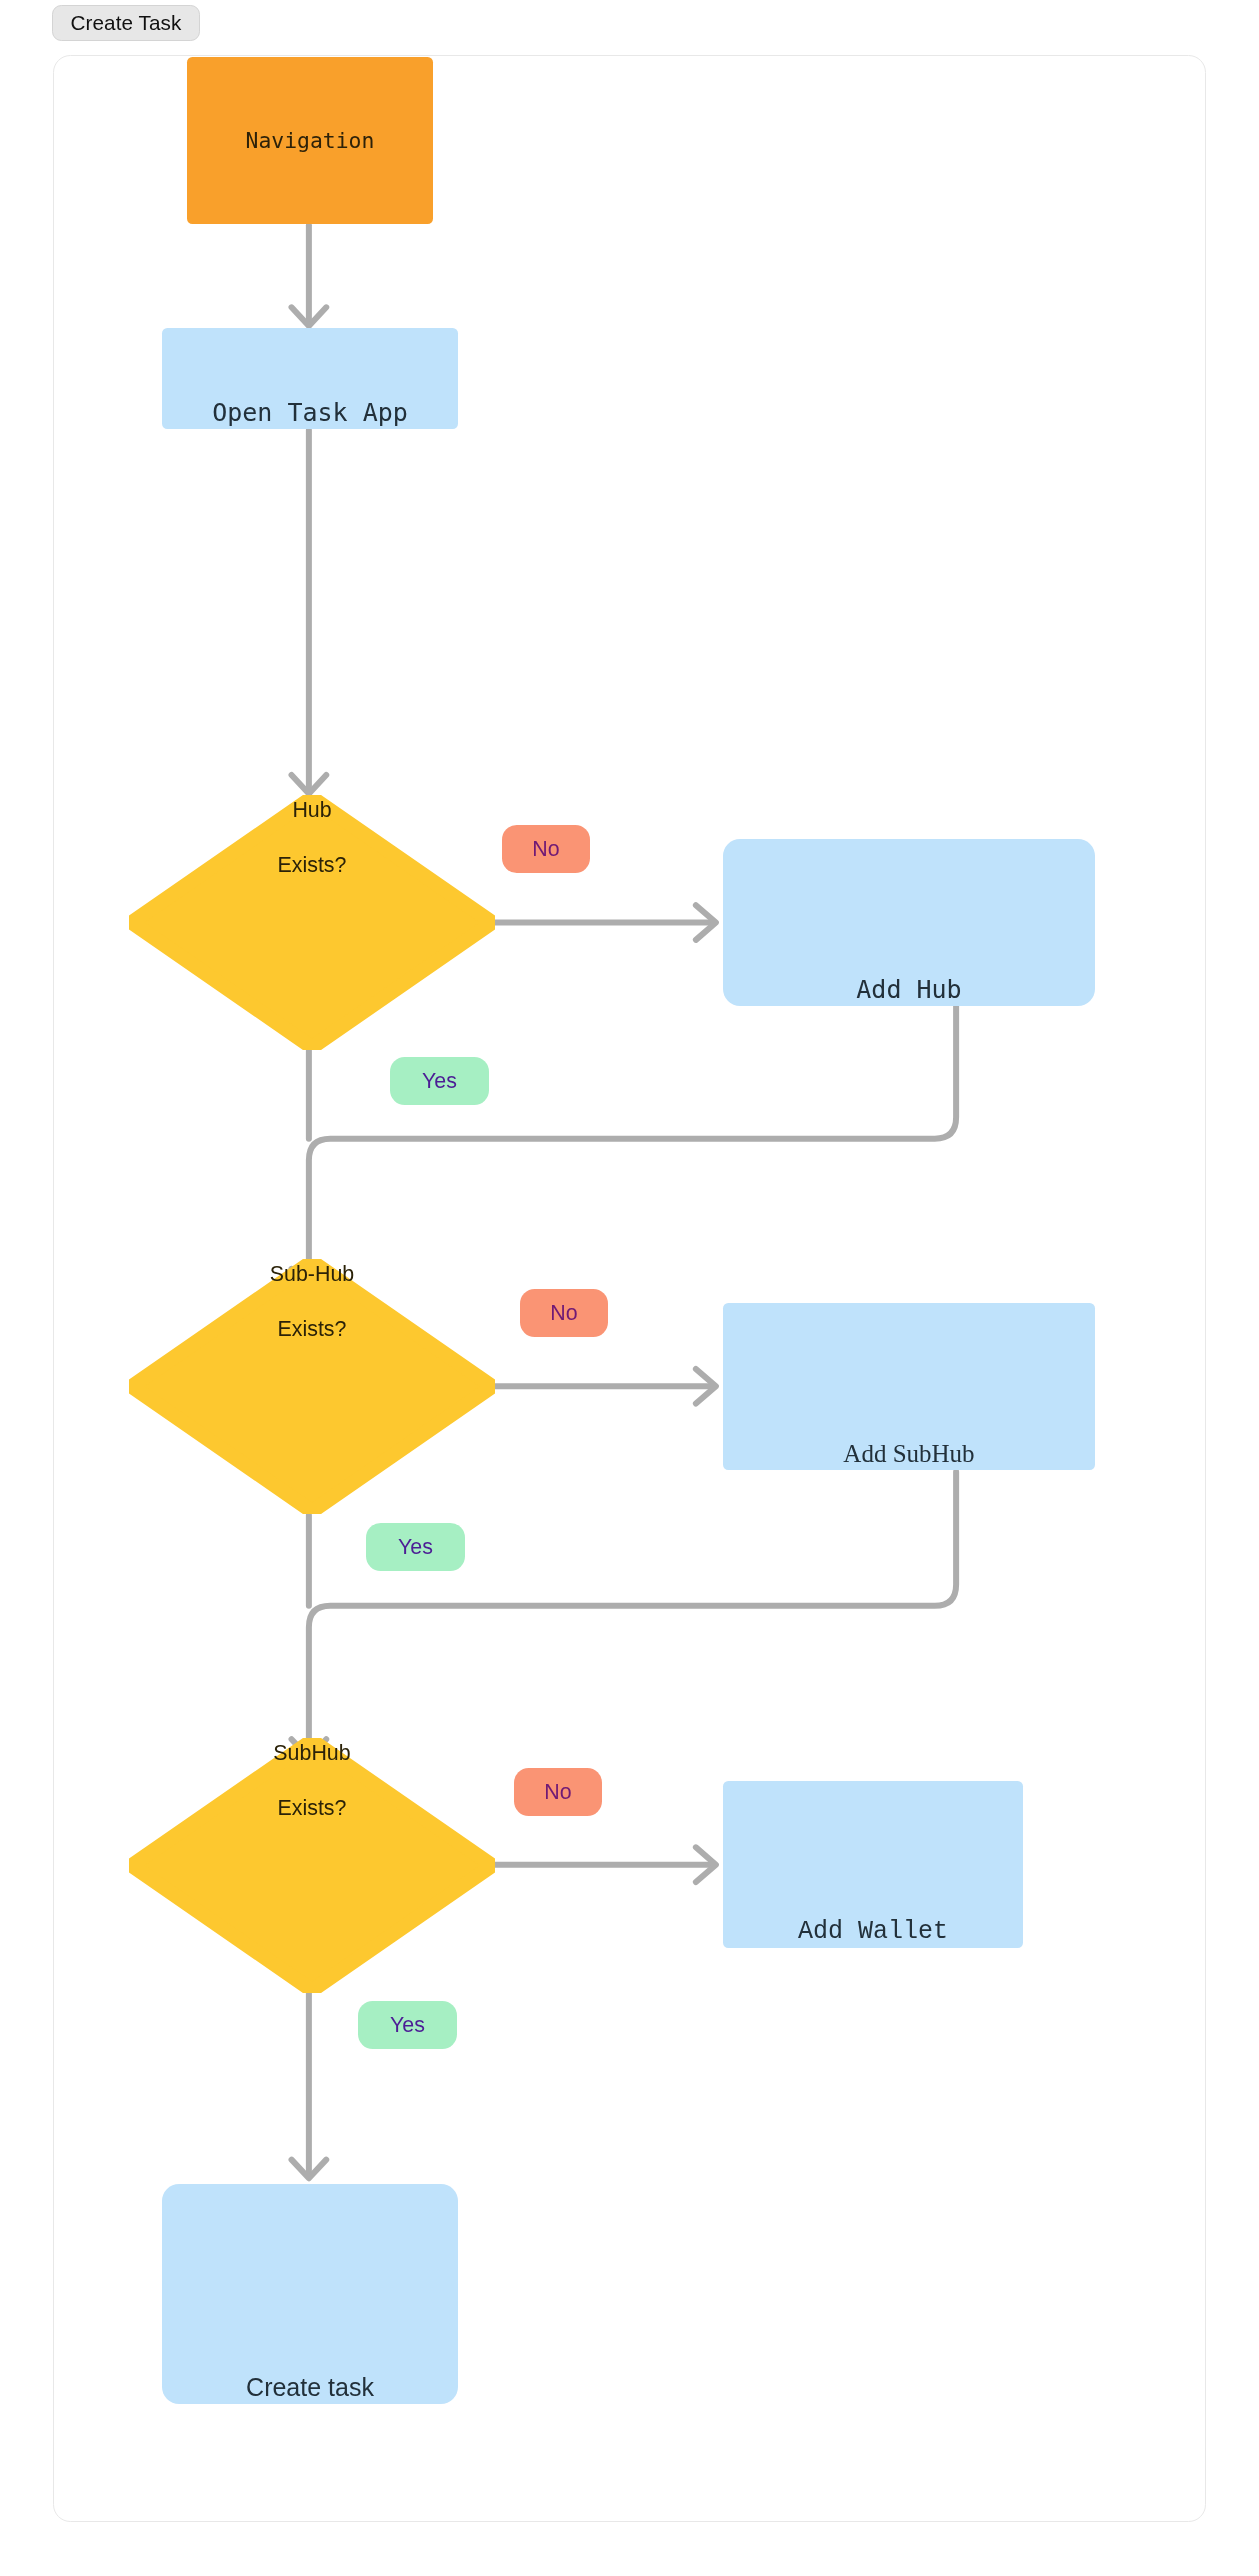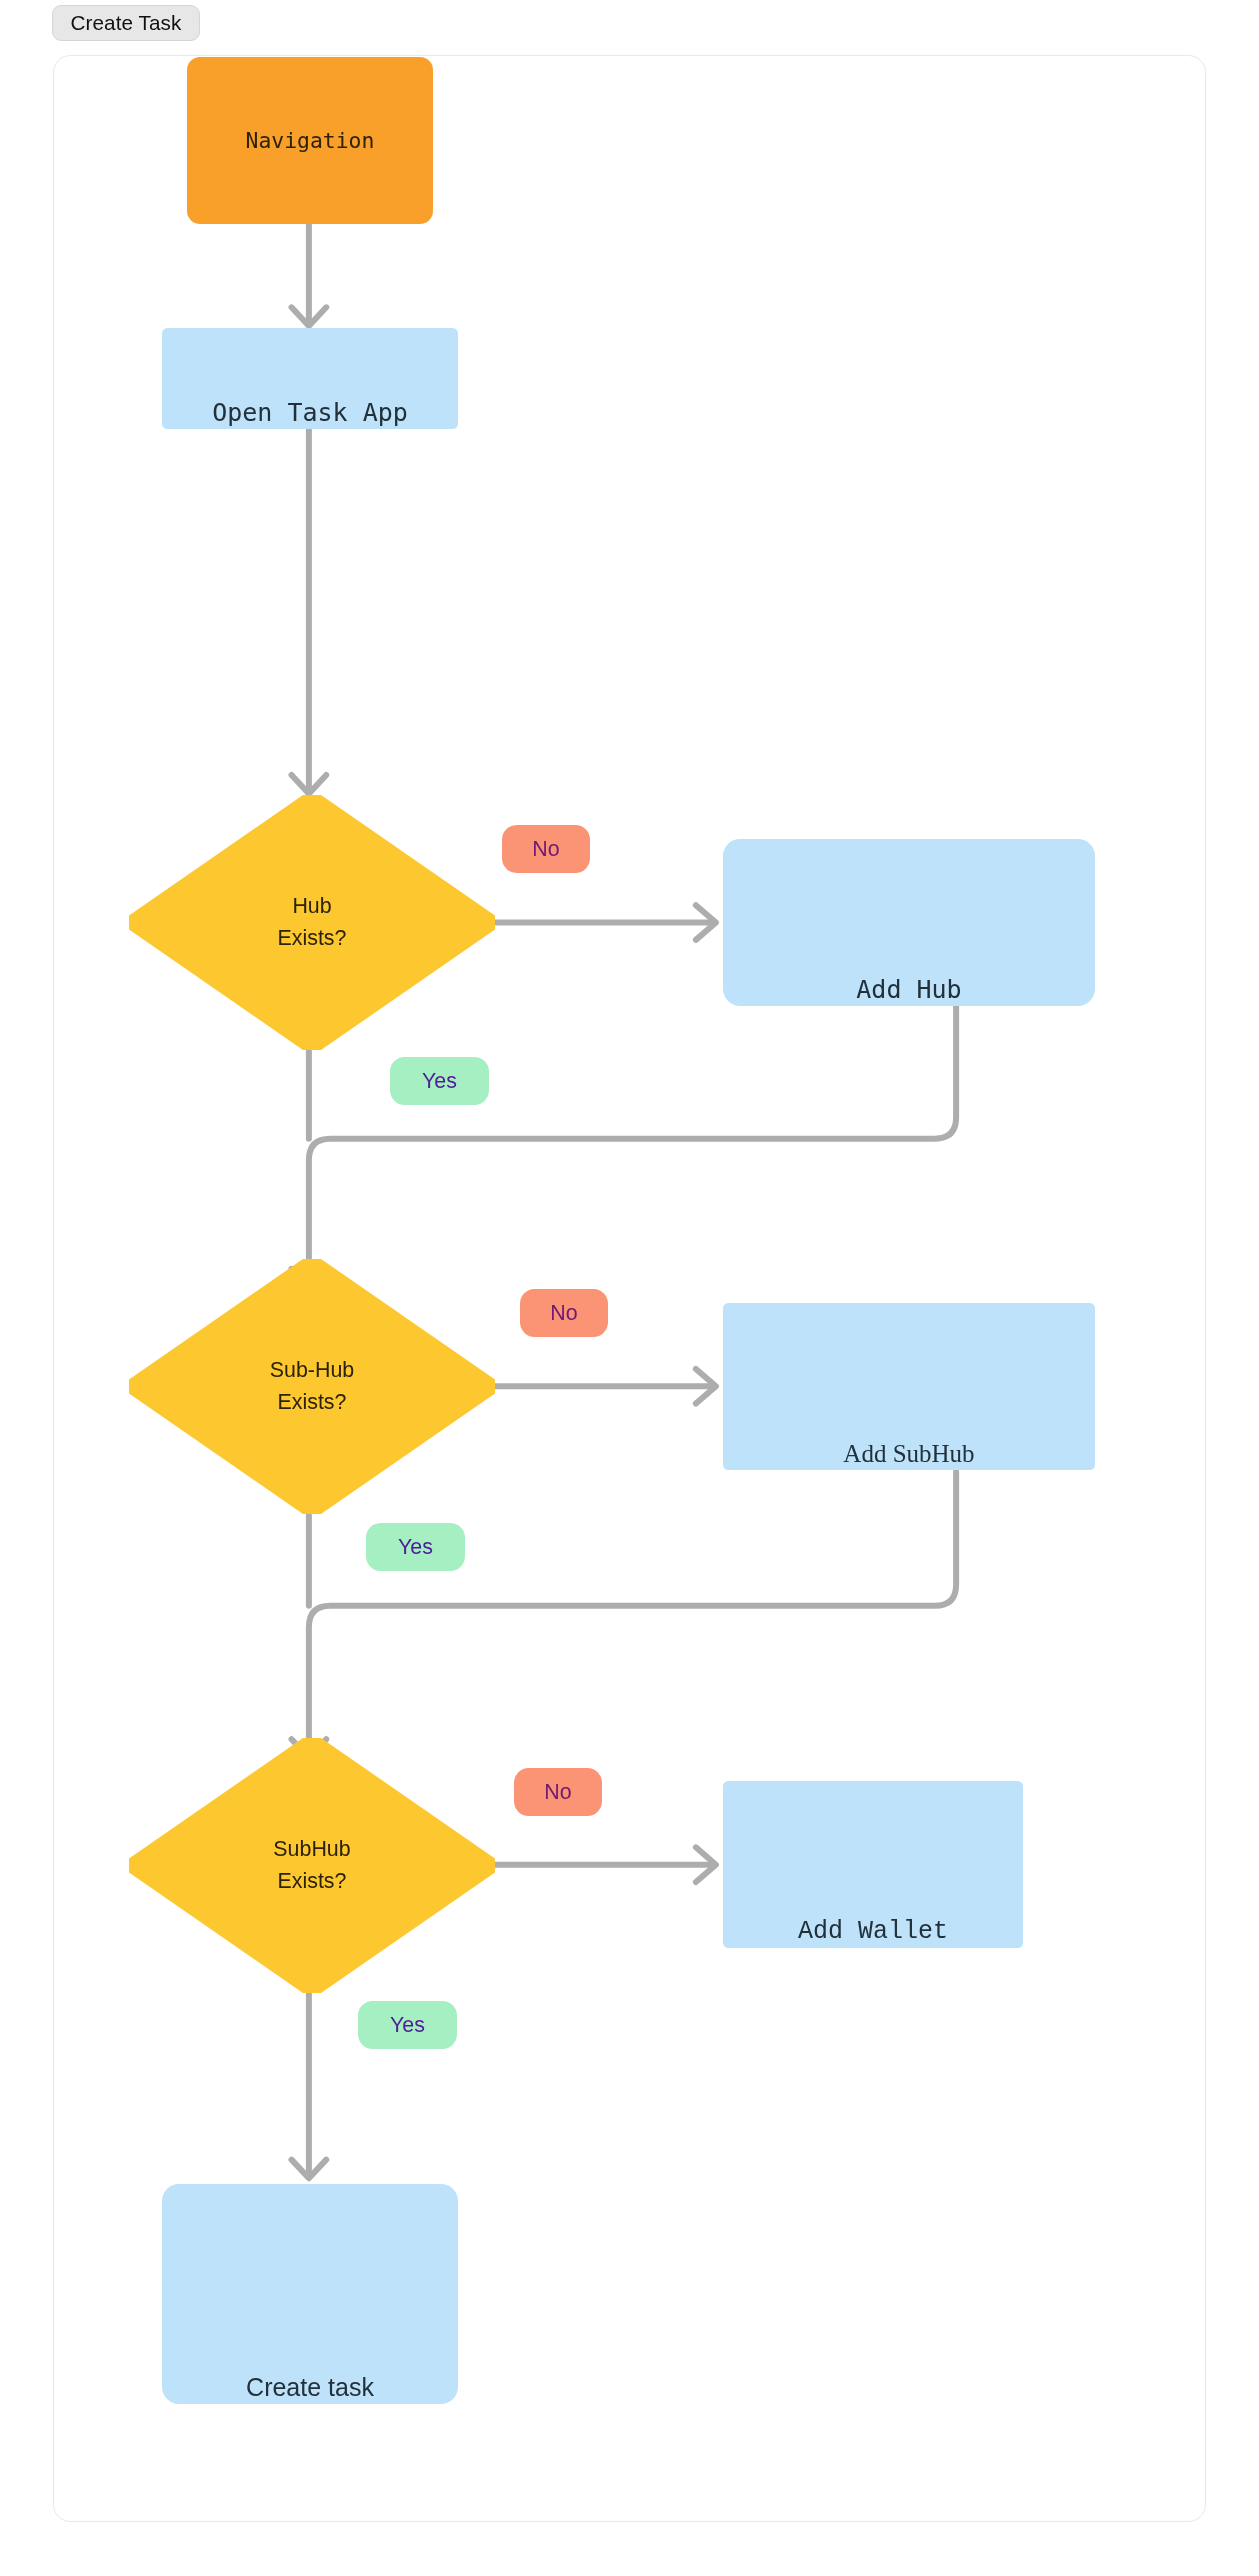--- a/index.html
+++ b/index.html
@@ -102,27 +102,27 @@
     width: 100%;
     height: 100%;
   }
   .diamond-label {
     position: absolute;
     left: 0; top: 0;
     width: 100%;
     height: 100%;
     display: flex;
     align-items: center;
-    justify-content: center;
     flex-direction: column;
     font-family: "Liberation Sans", sans-serif;
     font-size: 21.4px;
     color: #2b2208;
     line-height: 1.45;
     pointer-events: none;
+    gap: 24px;
   }
 
   
   .pill {
     position: absolute;
     display: flex;
     align-items: center;
     justify-content: center;
     border-radius: 14.7px;
     font-family: "Liberation Sans", sans-serif;
@@ -183,21 +183,21 @@
 
        Create task --&gt;
       <path d="M 382 2903 L 382 3175"></path>
       <path d="M 356 3152 L 382 3180 L 408 3152"></path>
 
     </g>
   </svg>
 
   <div class="node rect-start node-mono" style="left:11.3px; top:-2.7px; width:0; height:0;"></div>
 
-  <div class="node rect-start node-mono" style="left:133px; top:1.3px; width:246px; height:167px;border-radius:13px;">
+  <div class="node rect-start node-mono" style="left:133px; top:1.3px; width:246px; height:167px;">
     <span>Navigation</span>
   </div>
 
   <div class="node rect-proc node-mono" style="left:108px; top:272px; width:296px; height:101px;">
     <span>Open Task App</span>
   </div>
 
   <div class="diamond-wrap" style="left:75px; top:739px; width:366px; height:255px;">
     <svg class="diamond-shape" viewBox="0 0 548 382">
       <path d="M 274 4 L 544 191 L 274 378 L 4 191 Z" fill="#fdc82f" stroke="#fdc82f" stroke-width="22" stroke-linejoin="round"></path>

